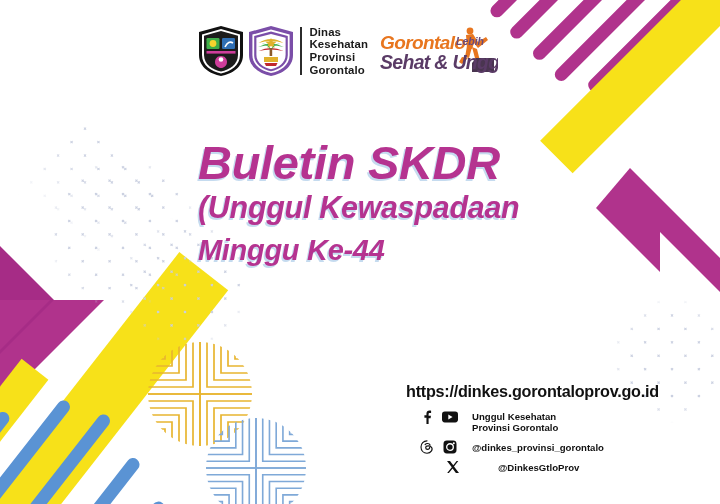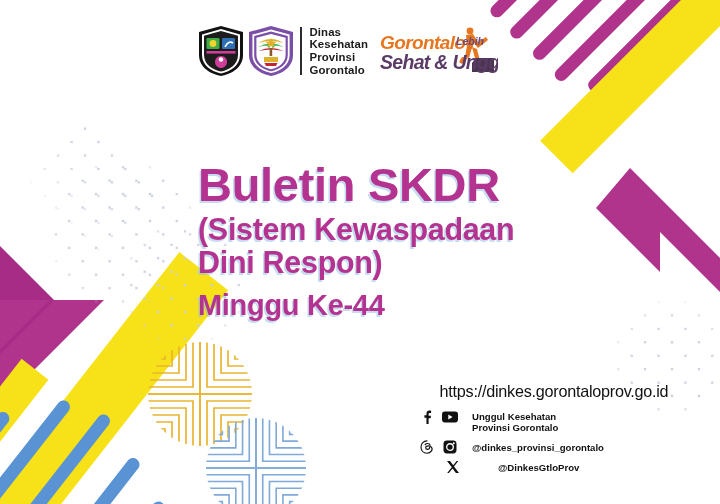--- a/index.html
+++ b/index.html
@@ -69,22 +69,23 @@
   #org-name{
     font-size:11.4px;line-height:12.6px;
     font-weight:bold;color:#1a1a1a;
     letter-spacing:.1px;white-space:pre-line;
   }
   #tagline-logo{margin-left:10px;}
 
   
   #title-block{
     position:absolute;
-    left:198px;top:159px;
+    left:198px;top:137px;
     z-index:12;
+    font-style:italic;
   }
   #title-block div{
     font-weight:bold;
     color:#b53390;
     text-shadow:-1.6px 1.6px 0 rgba(150,190,225,.55);
     letter-spacing:-.3px;
   }
   #t-main{font-size:47px;line-height:52px;}
   #t-sub1{font-size:30.5px;line-height:33px;margin-top:2px;}
   #t-sub2{font-size:30.5px;line-height:33px;}
@@ -93,23 +94,23 @@
 
   
   #contact{
     position:absolute;
     right:18px;top:382px;
     width:296px;
     z-index:12;
     color:#111;
   }
   #site-url{
-    font-size:16.2px;font-weight:normal;
+    font-size:16.2px;font-weight:bold;
     letter-spacing:-.25px;
-    text-align:center;
+    text-align:left;
     margin-bottom:9px;
     color:#111;
   }
   .crow{
     display:flex;align-items:flex-start;
     margin-bottom:6px;
     padding-left:14px;
   }
   .ics{
     display:flex;align-items:center;gap:9px;
@@ -326,22 +327,21 @@
       <text x="2" y="25" font-family="'Liberation Sans',sans-serif" font-size="19" font-weight="bold" font-style="italic" fill="#e8761f" letter-spacing="-.6">Gorontalo</text>
 
       <text x="78" y="21" font-family="'Liberation Sans',sans-serif" font-size="10.5" font-weight="bold" font-style="italic" fill="#6b4a7a">Lebih</text>
 
       <text x="2" y="45" font-family="'Liberation Sans',sans-serif" font-size="19.5" font-weight="bold" font-style="italic" fill="#5a3b66" letter-spacing="-.7">Sehat &amp; Unggul</text>
     </svg>
   </div>
 
   <div id="title-block">
     <div id="t-main">Buletin SKDR</div>
-    <div id="t-sub1">(Sistem Kewaspadaan</div>
-    <div id="t-sub2">Dini Respon)</div>
+    <div id="t-sub1">(Unggul Kewaspadaan</div>
     <div id="t-week">Minggu Ke-44</div>
   </div>
 
   <div id="contact">
 
     <div id="site-url">https://dinkes.gorontaloprov.go.id</div>
 
     <div class="crow">
       <div class="ics">
         <svg class="icn" width="13" height="14" viewBox="0 0 13 14">

